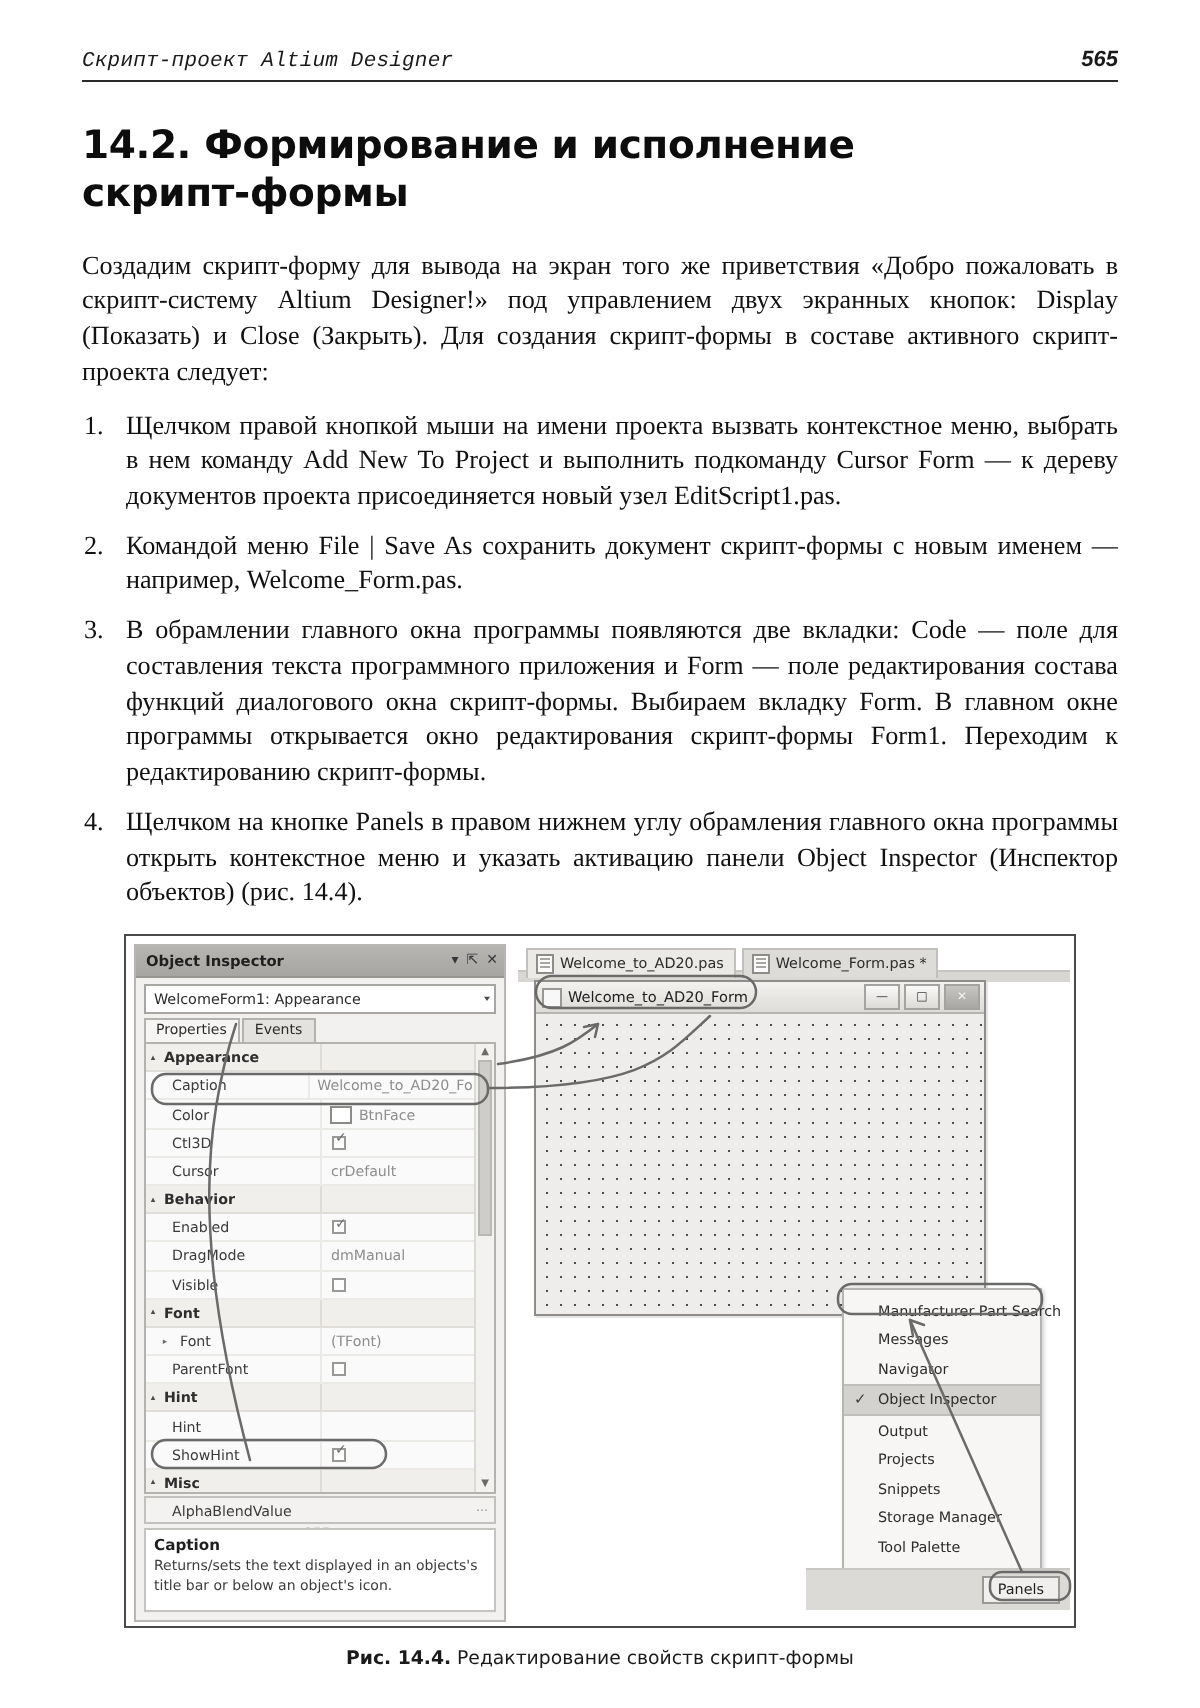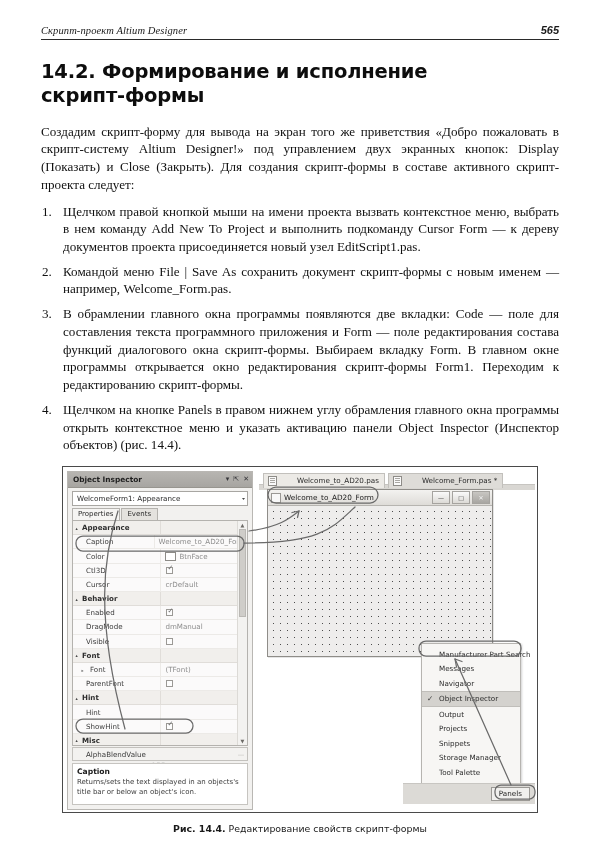--- a/index.html
+++ b/index.html
@@ -27,21 +27,21 @@
   
   .runhead {
     display: flex;
     align-items: baseline;
     justify-content: space-between;
     border-bottom: 1.1px solid #2a2a2a;
     padding-bottom: 3px;
     margin-bottom: 20px;
   }
   .runhead-title {
-    font-family: Liberation Serif, serif;
+    font-family: Liberation Mono, monospace;
     font-style: italic;
     font-size: 10.5px;
     letter-spacing: 0.1px;
     color: #1a1a1a;
   }
   .runhead-page {
     font-family: "Liberation Sans", "DejaVu Sans", sans-serif;
     font-style: italic;
     font-weight: bold;
     font-size: 11px;
@@ -369,21 +369,21 @@
   }
   .ed-tabs {
     position: absolute;
     left: 4px; top: 2px;
     display: flex;
     gap: 3px;
   }
   .ed-tab {
     display: flex;
     align-items: flex-start;
-    gap: 20px;
+    gap: 3px;
     background: #eceae6;
     border: 1px solid #c2c0bc;
     border-bottom: none;
     padding: 1.5px 5px 2px 4px;
     font-size: 7.2px;
     color: #2b2b2b;
     white-space: nowrap;
   }
   .ed-tab.active { background: #dedcd8; }
   .doc-ico {

